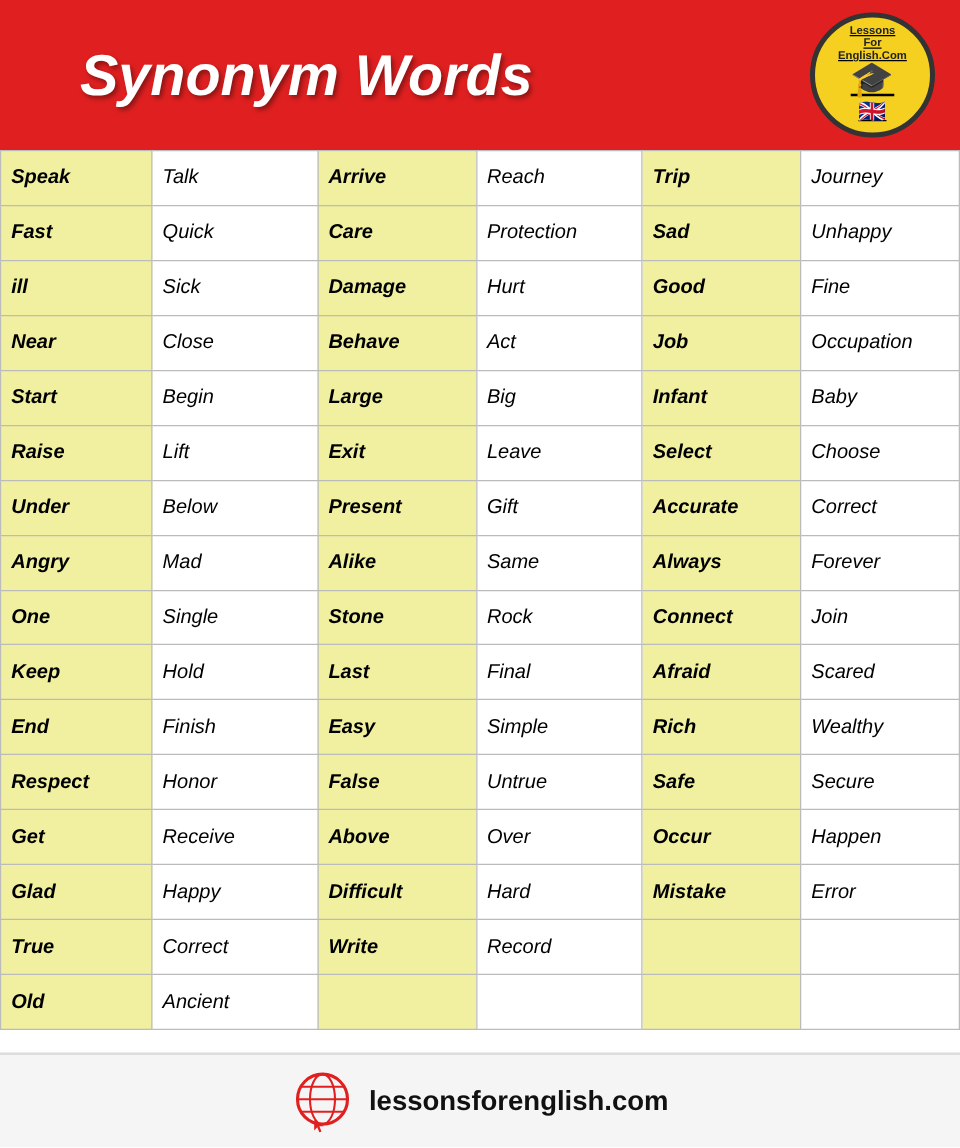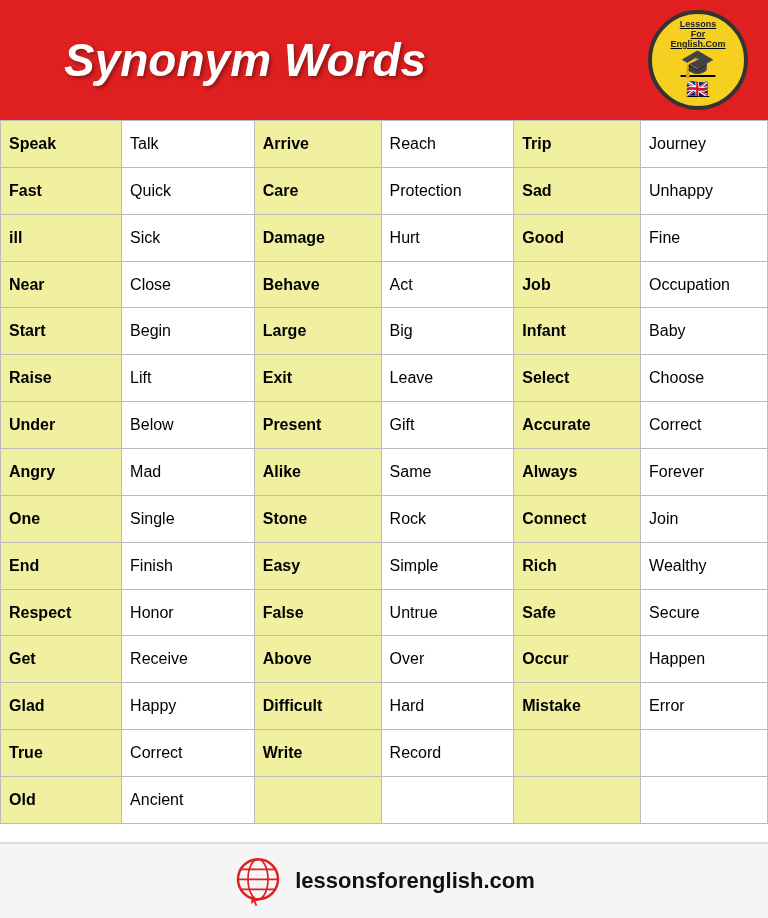--- a/index.html
+++ b/index.html
@@ -57,20 +57,21 @@
     }
     .logo-flag {
       font-size: 18px;
     }
 
     
     .table-area {
       flex: 1;
       display: flex;
       flex-direction: column;
+      font-style: italic;
     }
 
     .synonym-table {
       width: 100%;
       border-collapse: collapse;
       flex: 1;
     }
 
     .synonym-table td {
       border: 1px solid #bbb;
@@ -203,20 +204,28 @@
         </tr>
         <tr>
           <td class="word-cell col1-word">One</td>
           <td class="synonym-cell col1-syn">Single</td>
           <td class="word-cell col2-word">Stone</td>
           <td class="synonym-cell col2-syn">Rock</td>
           <td class="word-cell col3-word">Connect</td>
           <td class="synonym-cell col3-syn">Join</td>
         </tr>
         <tr>
+          <td class="word-cell col1-word">Keep</td>
+          <td class="synonym-cell col1-syn">Hold</td>
+          <td class="word-cell col2-word">Last</td>
+          <td class="synonym-cell col2-syn">Final</td>
+          <td class="word-cell col3-word">Afraid</td>
+          <td class="synonym-cell col3-syn">Scared</td>
+        </tr>
+        <tr>
           <td class="word-cell col1-word">End</td>
           <td class="synonym-cell col1-syn">Finish</td>
           <td class="word-cell col2-word">Easy</td>
           <td class="synonym-cell col2-syn">Simple</td>
           <td class="word-cell col3-word">Rich</td>
           <td class="synonym-cell col3-syn">Wealthy</td>
         </tr>
         <tr>
           <td class="word-cell col1-word">Respect</td>
           <td class="synonym-cell col1-syn">Honor</td>

